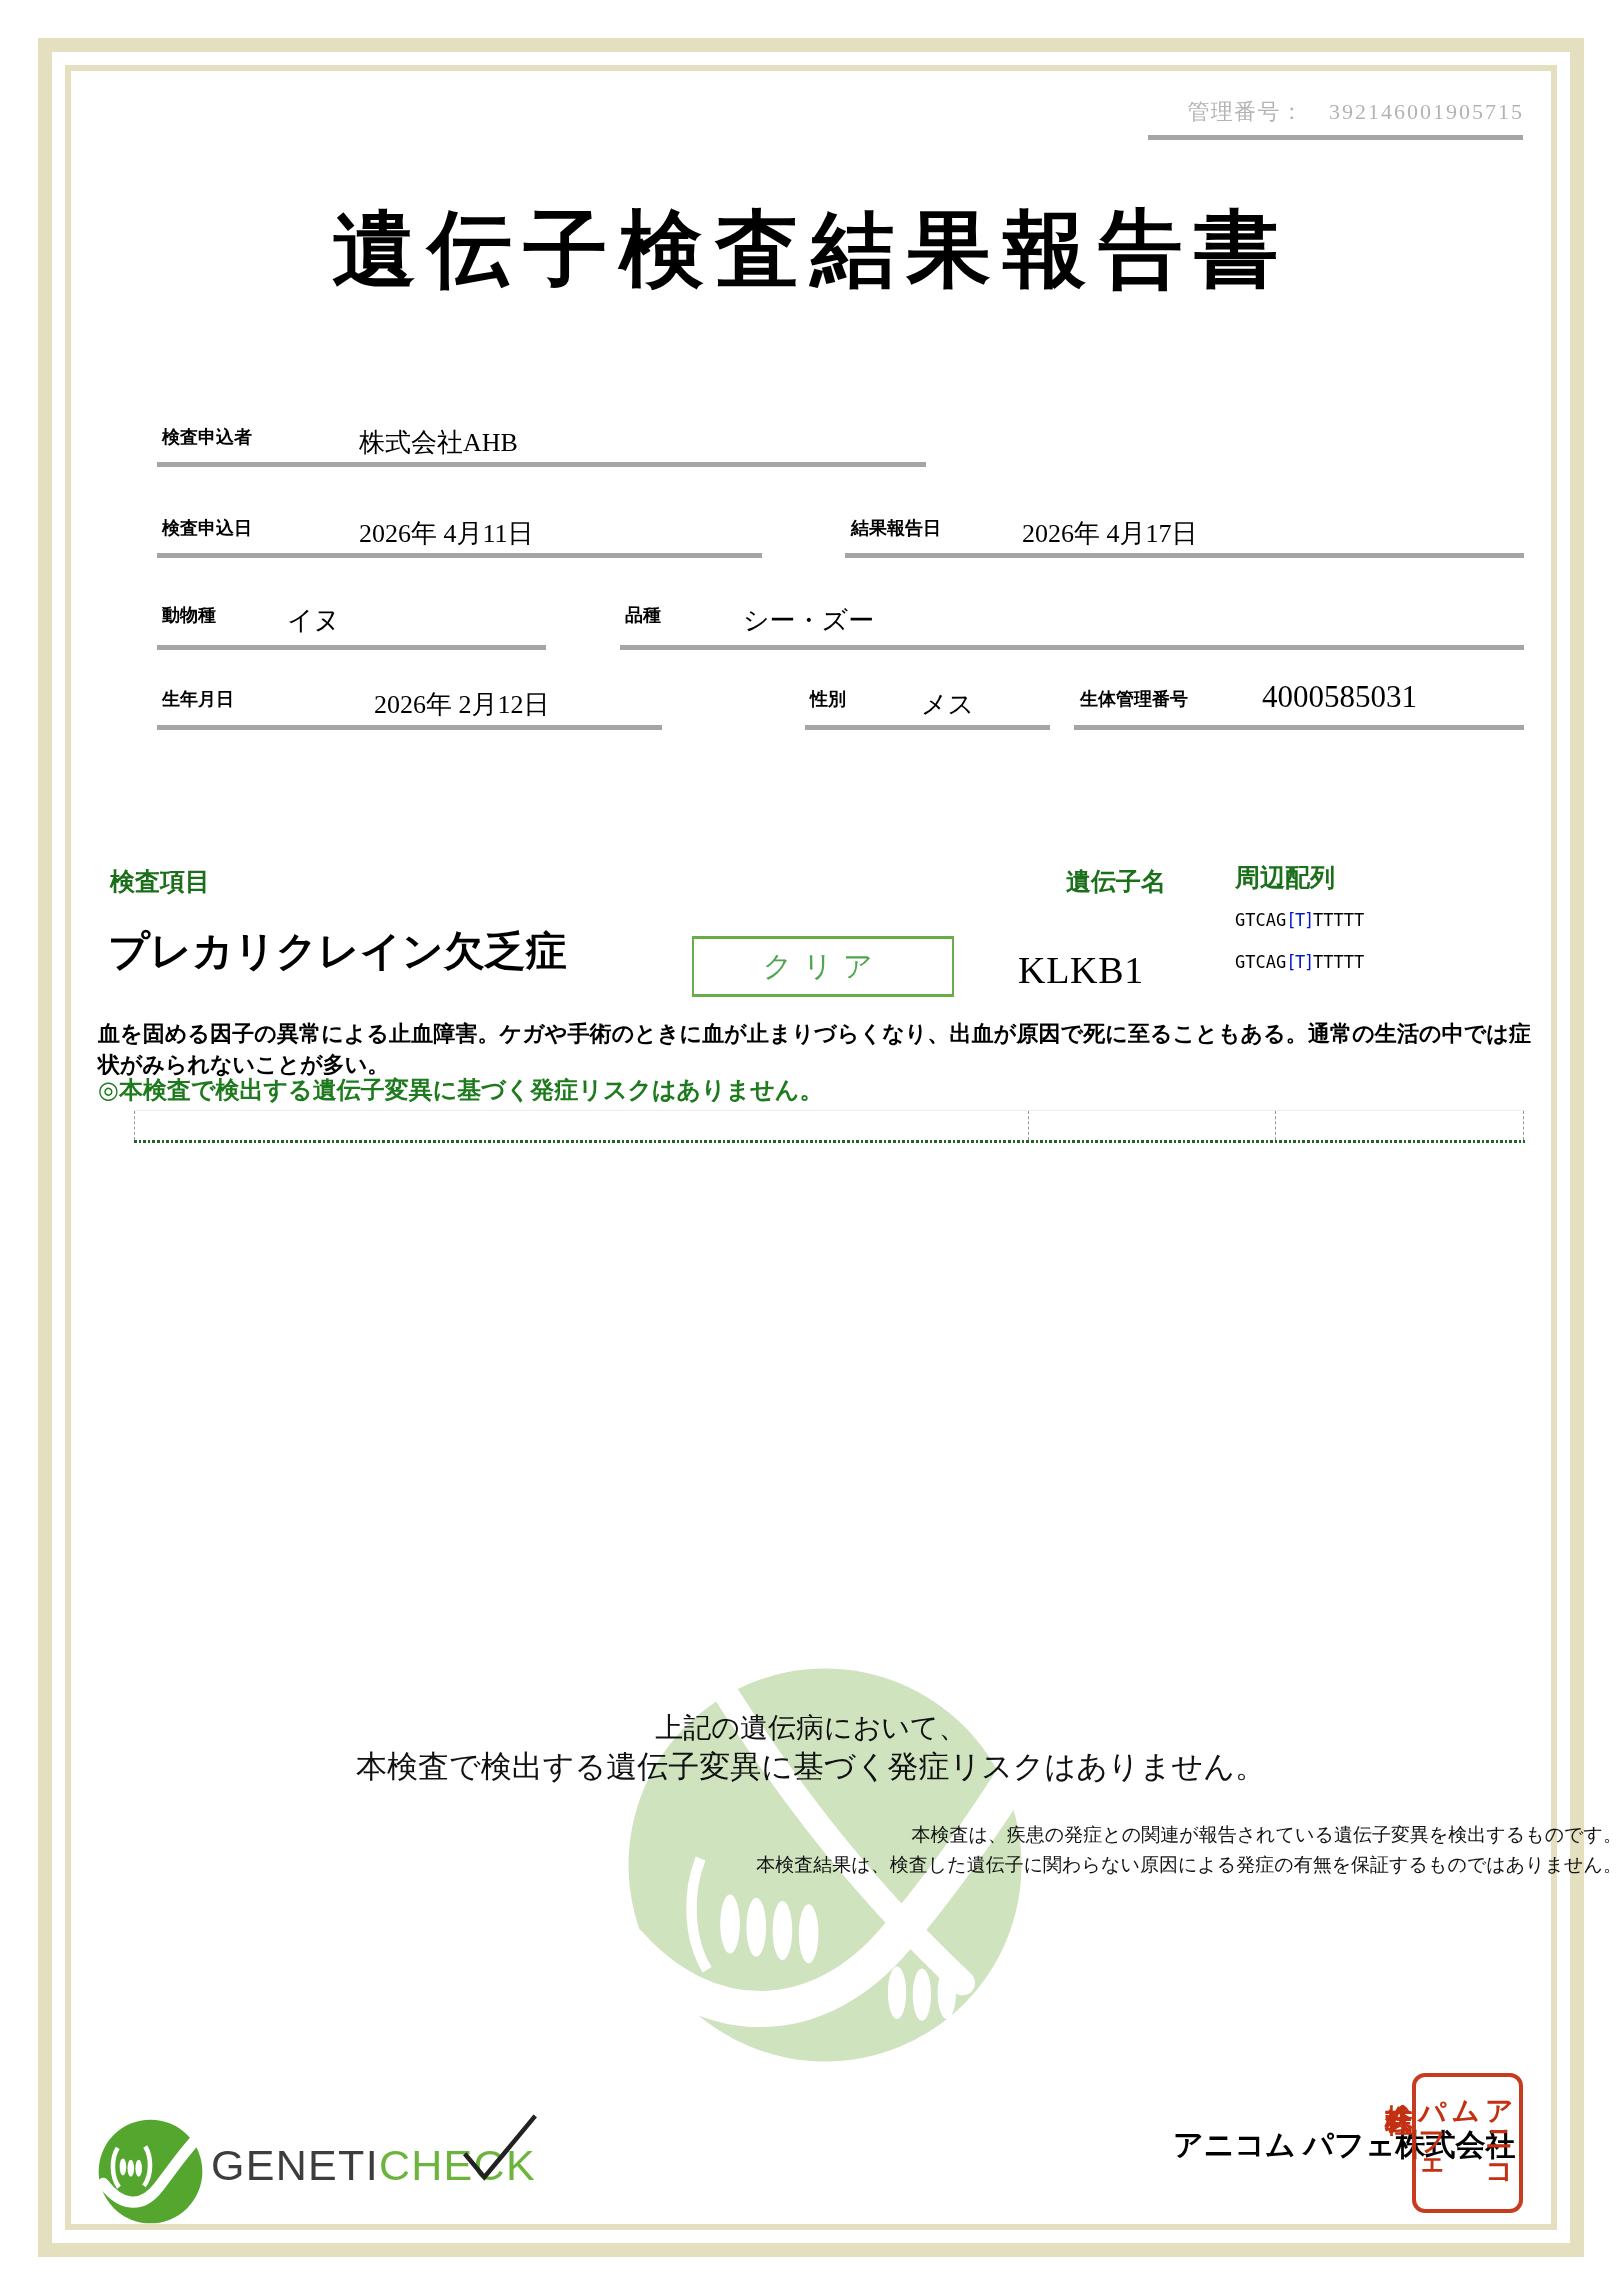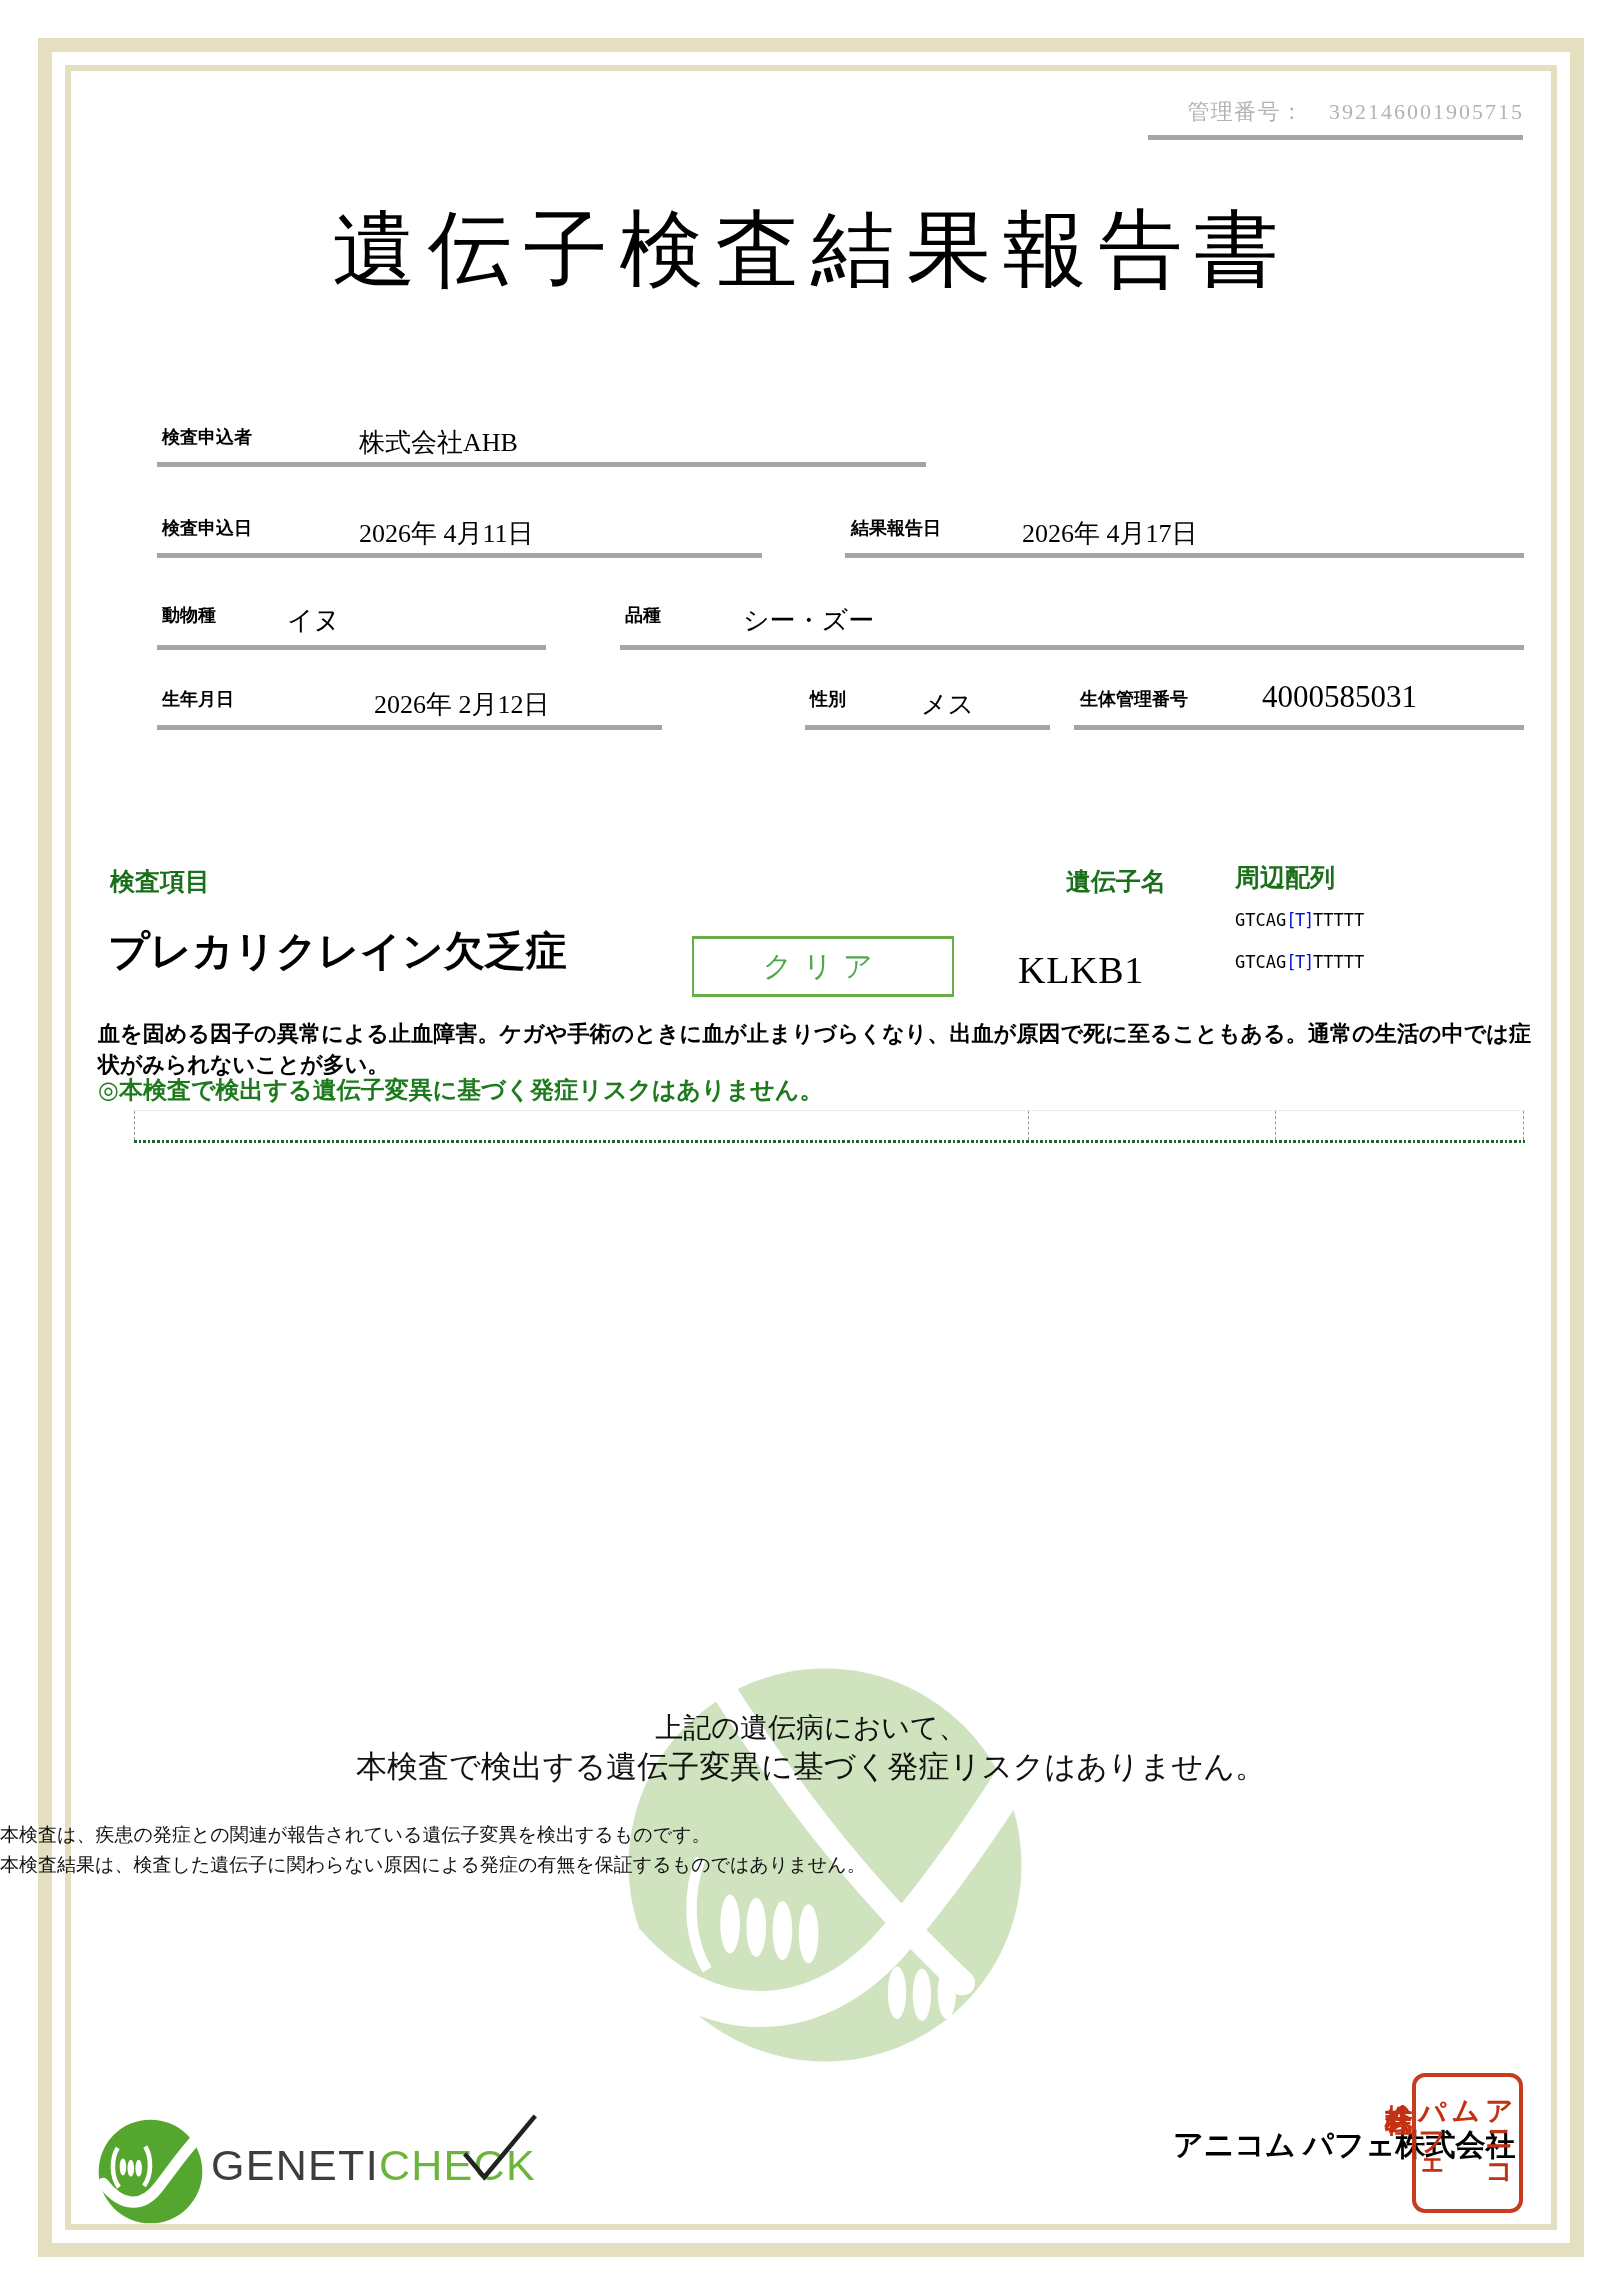--- a/index.html
+++ b/index.html
@@ -6,21 +6,21 @@
   .page{position:relative;width:1622px;height:2295px;background:#ffffff;overflow:hidden;
         font-family:"Liberation Serif","DejaVu Serif",serif;color:#111;}
   .abs{position:absolute;}
   
   .frame-outer{position:absolute;left:38px;top:38px;right:38px;bottom:38px;border:14.4px solid #e4dfbf;}
   .frame-inner{position:absolute;left:65px;top:65px;right:65px;bottom:65px;border:6.5px solid #e4dfbf;}
   
   .control{left:785px;top:97px;width:739px;text-align:right;font-size:22px;color:#b3b3b3;letter-spacing:1.3px;}
   .control .num{margin-left:25px;letter-spacing:2px;}
   .rule{position:absolute;height:5.2px;background:#a5a5a5;}
-  .title{left:0;top:193px;width:1622px;text-align:center;font-size:84px;font-weight:400;letter-spacing:11.8px;color:#000;}
+  .title{left:0;top:193px;width:1622px;text-align:center;font-size:84px;font-weight:700;letter-spacing:11.8px;color:#000;}
   
   .lbl{font-size:18px;font-weight:700;color:#000;white-space:nowrap;}
   .val{font-size:26px;color:#000;white-space:nowrap;}
   .val-big{font-size:31px;}
   
   .ghead{font-size:25px;font-weight:700;color:#1a6f1a;white-space:nowrap;}
   .disease{font-size:41px;font-weight:700;color:#000;white-space:nowrap;}
   .result-box{left:692px;top:936px;width:258px;height:55px;border:2px solid #69ad49;
               border-top-width:3.9px;border-bottom-width:3.9px;text-align:center;line-height:55px;
               font-size:29px;letter-spacing:10.5px;color:#4fa64f;}
@@ -29,21 +29,21 @@
   .seq .mut{color:#0013d0;letter-spacing:-1.3px;}
   .desc{left:98px;top:1018px;width:1433px;font-size:22px;font-weight:600;line-height:1.42;color:#000;text-align:justify;}
   .note{left:98px;top:1074px;width:1433px;font-size:24px;font-weight:700;color:#1d7a1d;}
   .vdash{position:absolute;width:0;height:29px;border-left:1.3px dashed #999;top:1111px;}
   .hline-faint{left:134px;top:1110px;width:1391px;height:0.7px;background:#ececec;}
   .hdots{left:134px;top:1140px;width:1391px;height:2.6px;
          background:repeating-linear-gradient(90deg,#20622c 0 2.6px,transparent 2.6px 4.6px);}
   
   .sum1{left:0;top:1709px;width:1622px;text-align:center;font-family:"Liberation Sans","DejaVu Sans",sans-serif;font-size:28px;color:#111;}
   .sum2{left:0;top:1746px;width:1622px;text-align:center;font-family:"Liberation Sans","DejaVu Sans",sans-serif;font-size:31px;color:#111;}
-  .fine{left:0;width:1622px;text-align:left;font-family:"Liberation Sans","DejaVu Sans",sans-serif;font-size:19px;color:#111;}
+  .fine{left:0;width:1622px;text-align:right;font-family:"Liberation Sans","DejaVu Sans",sans-serif;font-size:19px;color:#111;}
   
   .logotext{left:211px;top:2141px;font-family:"Liberation Sans","DejaVu Sans",sans-serif;font-size:43px;letter-spacing:1.3px;white-space:nowrap;}
   .logotext .g1{color:#3d3d3d;text-align:center;}
   .logotext .g2{color:#6db43e;}
   .company{left:1173px;top:2125px;font-size:30px;font-weight:700;color:#000;white-space:nowrap;z-index:1;}
   .seal{left:1412px;top:2073px;width:111px;height:140px;border:4.6px solid rgba(196,48,18,.95);border-radius:13px;
         z-index:2;padding:3.9px 2.6px;box-sizing:border-box;}
   .seal-inner{writing-mode:vertical-rl;height:100%;width:100%;font-size:27.5px;font-weight:700;
               color:#c43012;line-height:1.22;letter-spacing:1.3px;}
   .seal-inner div{margin:0;}

